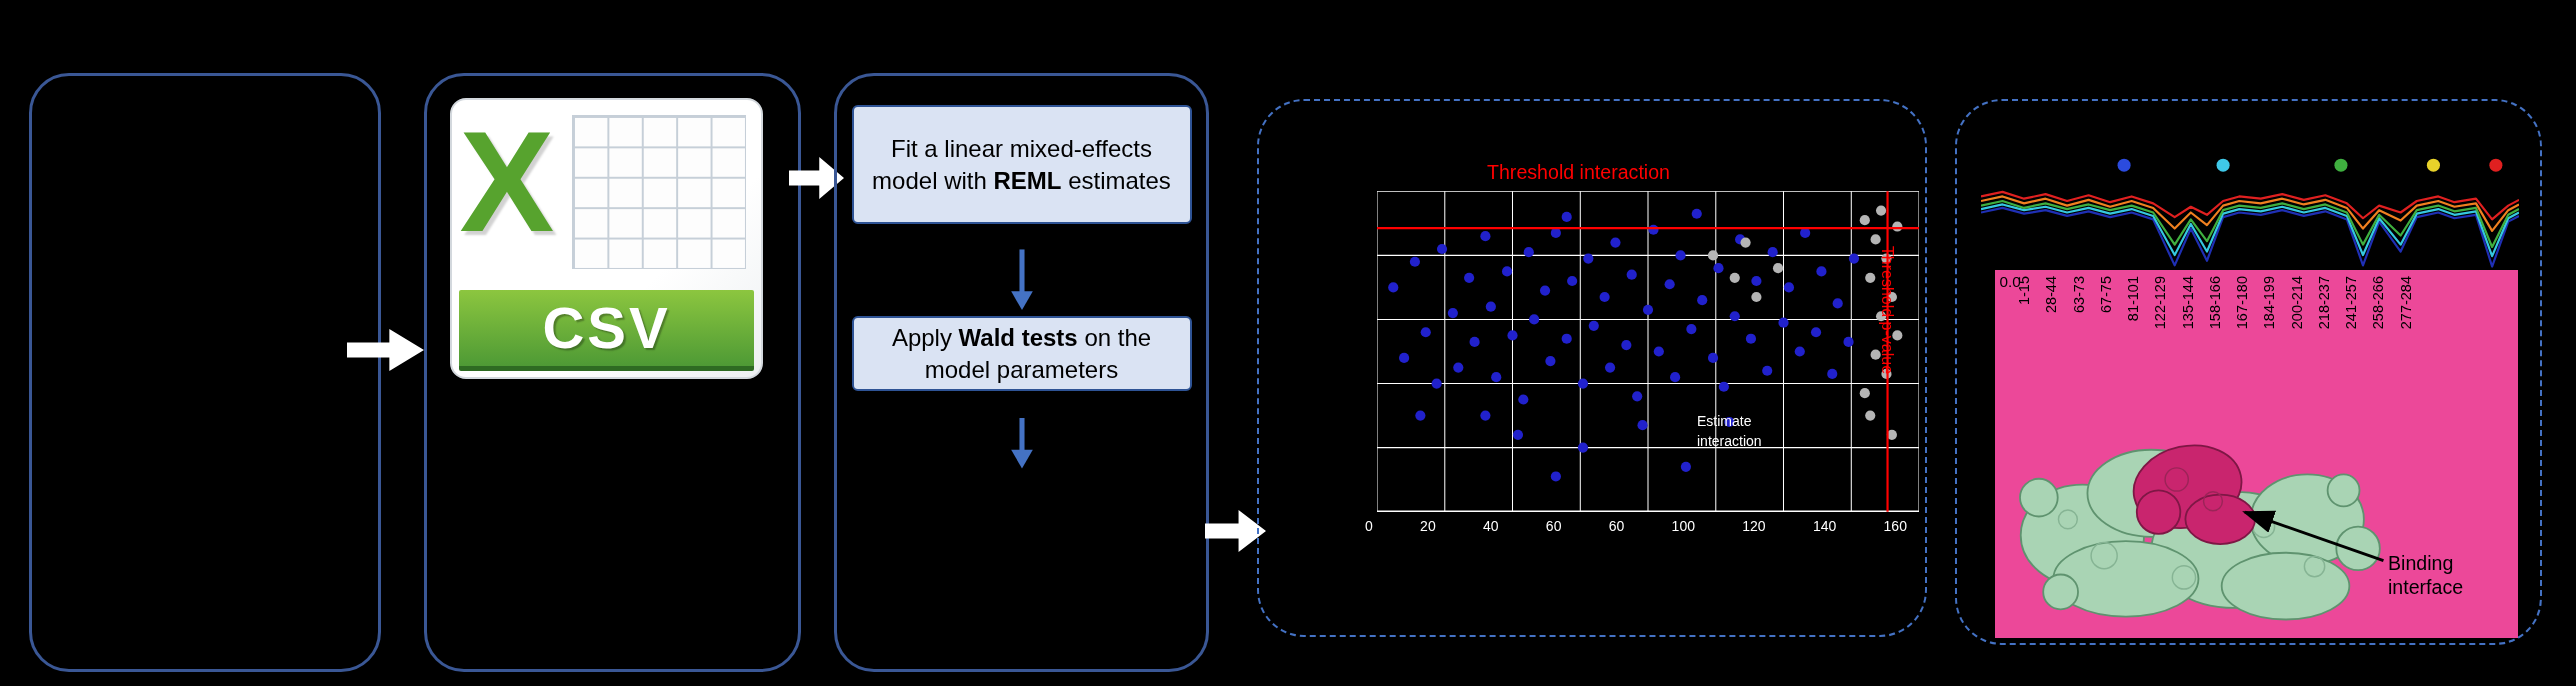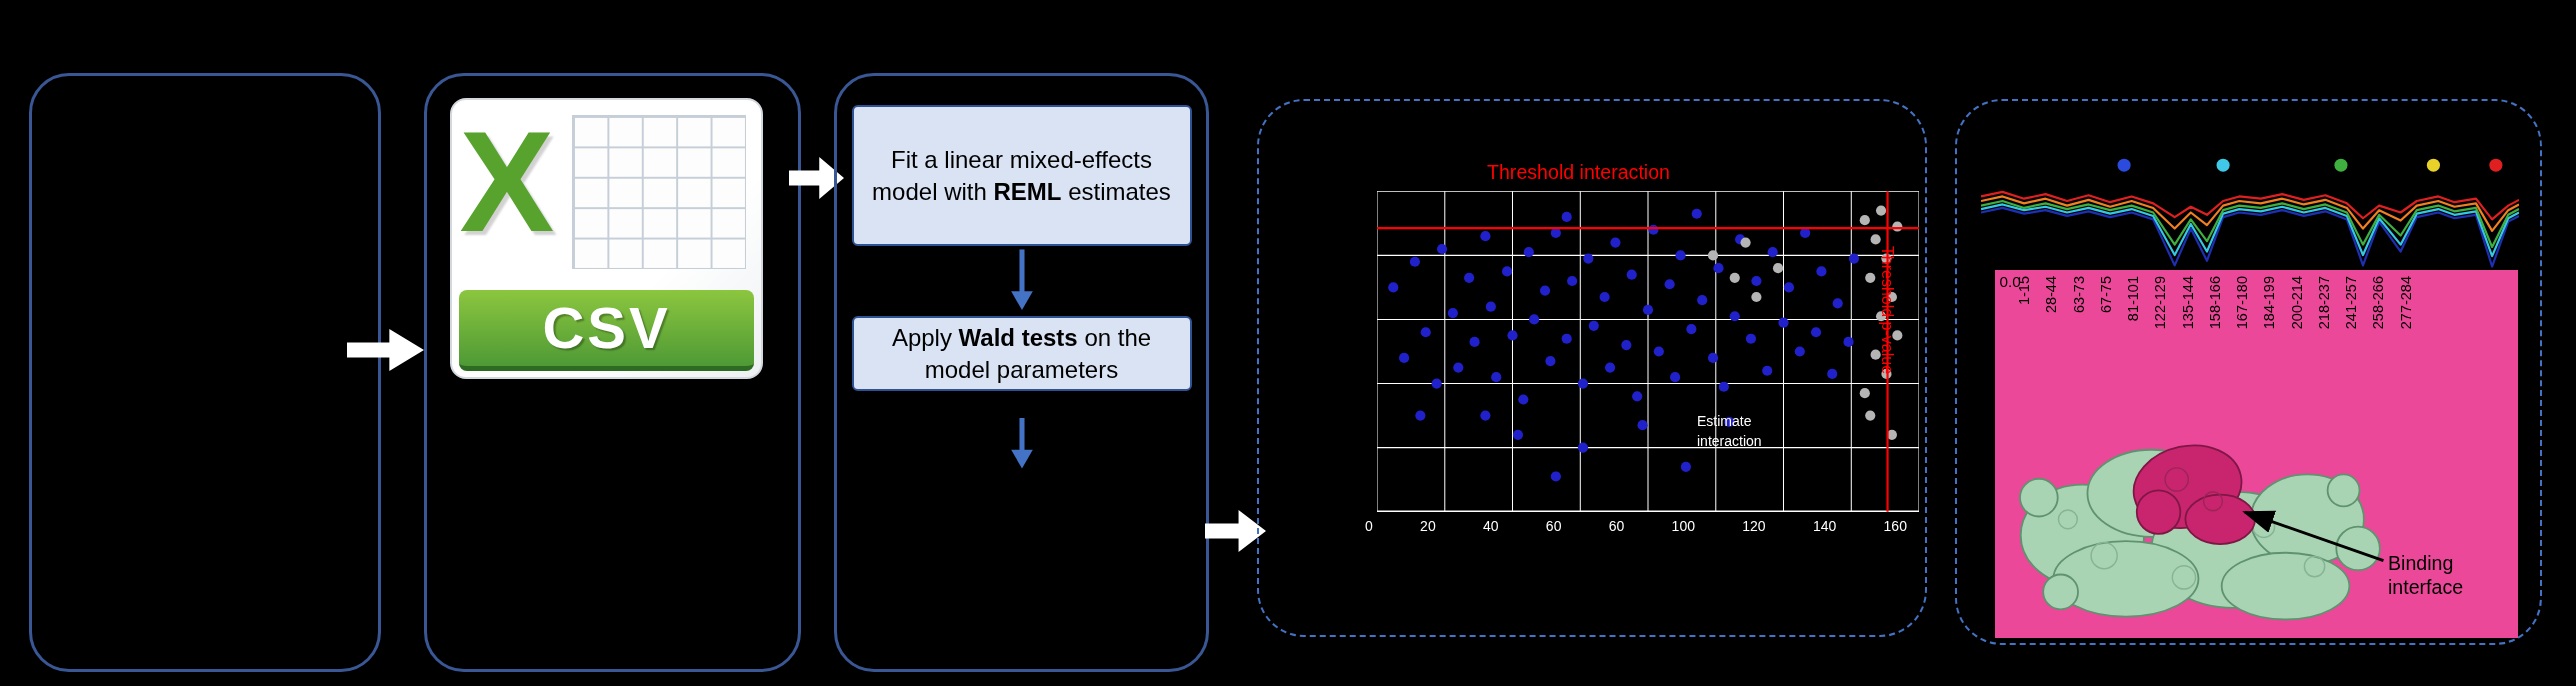--- a/index.html
+++ b/index.html
@@ -29,21 +29,21 @@
      border:2.2px solid #d3d8dd;border-radius:16px;}
   .csv-grid{position:absolute;left:39%;top:6%;width:55%;height:54%;border:1.5px solid #c6cfd8;
      background-color:#fdfdfd;
      background-image:linear-gradient(to right,#c6cfd8 1.5px,transparent 1.5px),
                       linear-gradient(to bottom,#c6cfd8 1.5px,transparent 1.5px);
      background-size:20% 20%;}
   .csv-x{position:absolute;left:3%;top:2%;font-size:142px;font-weight:bold;
      color:var(--excel-green,#57A32E);text-shadow:3.6px 3.6px 2.2px rgba(0,0,0,.18);line-height:1.1;}
   .csv-banner{position:absolute;left:3%;right:3%;bottom:3%;height:27%;
      background:linear-gradient(var(--csv-green-light,#8CC63F),var(--csv-green,#4E9A35));
-     border-radius:8px;border-bottom:5.8px solid #2E6B22;display:flex;align-items:center;justify-content:center;
+     border-radius:2px;border-bottom:5.8px solid #2E6B22;display:flex;align-items:center;justify-content:center;
      font-size:58px;font-weight:bold;color:#fff;letter-spacing:2.9px;text-shadow:2.2px 2.2px 1.5px rgba(0,0,0,.3);}
 
   
   .volcano-title{position:absolute;left:87px;top:60px;width:465px;text-align:center;
      color:var(--threshold-red,#F00);font-size:19.6px;}
   .plot-area{position:absolute;left:106px;top:90px;width:542px;height:321px;margin-left:12px;}
   #volcano-svg{position:absolute;left:0;top:0;}
   .plot-annot{position:absolute;left:320px;top:221px;color:#fff;font-size:14px;line-height:1.4;}
   .x-ticks{position:absolute;left:106px;top:417px;width:542px;display:flex;
      justify-content:space-between;color:#fff;font-size:14px;}
@@ -79,21 +79,21 @@
       <div class="csv-page"></div>
       <div class="csv-grid"></div>
       <div class="csv-x">X</div>
       <div class="csv-banner">CSV</div>
     </div>
   </div>
 
   <div class="flow-arrow" style="left:789px;top:157px;width:55px;height:42px;"></div>
 
   <div class="solid-box" style="left:834px;top:73px;width:369px;height:593px;">
-    <div class="process-box" style="top:29px;height:141px;">
+    <div class="process-box" style="top:29px;height:119px;">
       <div><span>Fit a linear mixed-effects model with </span><b>REML</b><span> estimates</span></div>
     </div>
     <svg class="down-arrow" style="top:173px;" width="26" height="63" viewBox="0 0 36 86">
       <line x1="18" y1="0" x2="18" y2="62"></line>
         <polygon points="3,58 33,58 18,84"></polygon>
     </svg>
     <div class="process-box" style="top:240px;height:75px;">
       <div><span>Apply </span><b>Wald tests</b><span> on the model parameters</span></div>
     </div>
     <svg class="down-arrow" style="top:342px;" width="26" height="52" viewBox="0 0 36 72">

